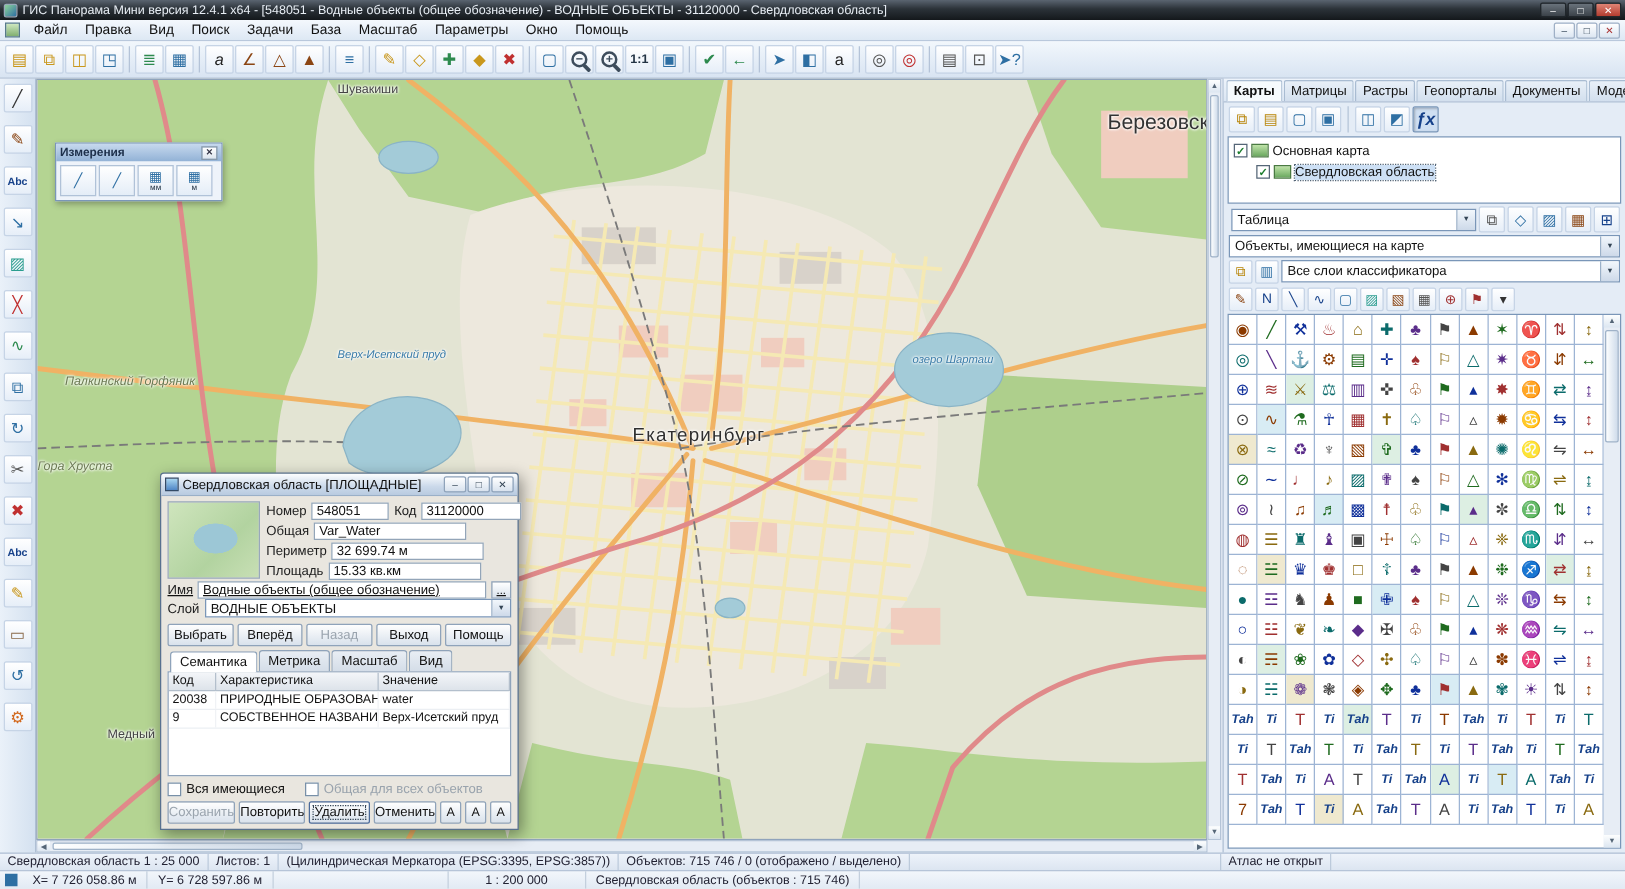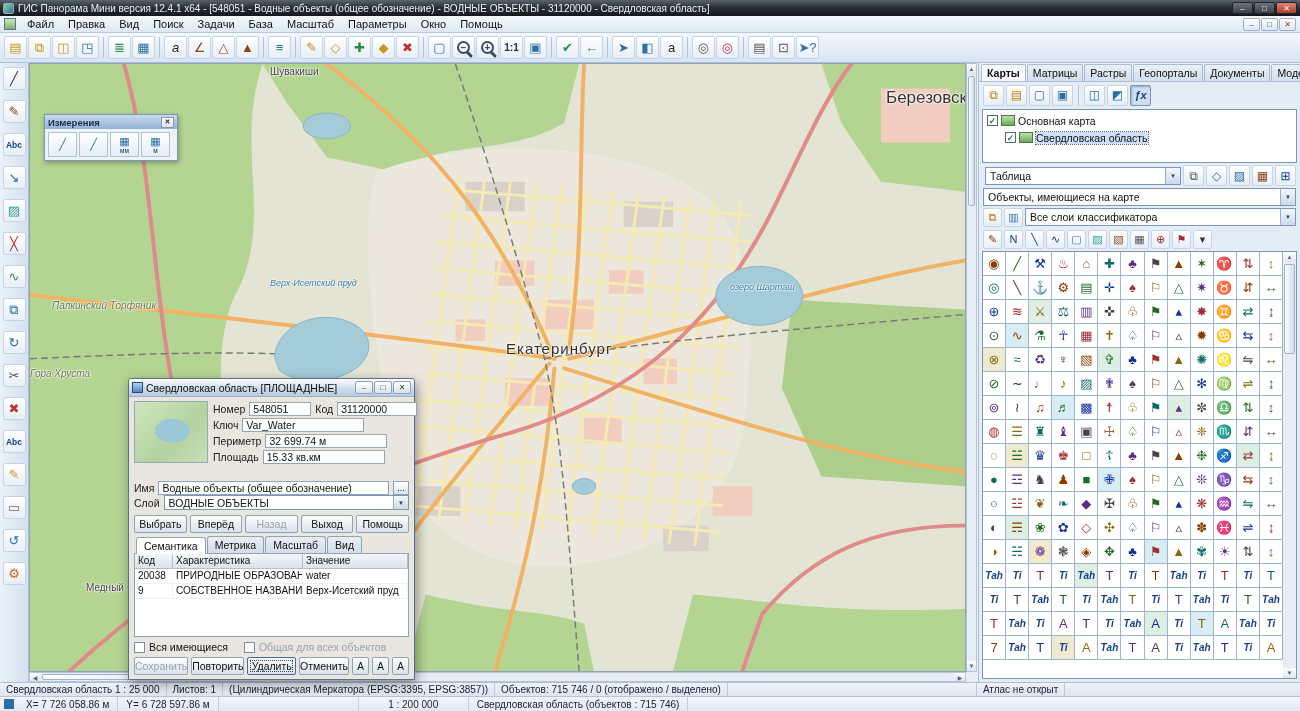--- a/index.html
+++ b/index.html
@@ -61,21 +61,21 @@
   .map-hscroll{left:29px;top:672px;width:937px;height:10px;}
   .map-hscroll .sthumb{width:200px;margin:1px 2px;}
 
   
   .right-panel{position:absolute;left:978px;top:63px;width:322px;bottom:29px;background:#e4ecf6;border-left:1px solid #aebfd4;display:flex;flex-direction:column;}
   #rp-tabs{display:flex;height:19px;padding:1px 2px 0;gap:1px;background:linear-gradient(#eef4fb,#dbe6f3);border-bottom:1px solid #aebfd4;}
   .rtab{padding:2px 5px;font-size:10.5px;border:1px solid #a9bcd2;border-bottom:none;border-radius:2px 2px 0 0;background:linear-gradient(#e9f0f8,#d2dfee);white-space:nowrap;}
   .rtab.active{background:#f6fafd;font-weight:bold;}
   #rp-toolbar1{display:flex;align-items:center;gap:2px;padding:2px 4px;height:26px;}
   .rp-btn{width:21px;height:21px;display:flex;align-items:center;justify-content:center;font-size:12px;border:1px solid #c6d4e6;border-radius:2px;background:linear-gradient(#fff,#e6eef8);flex:0 0 auto;}
-  .rp-btn.pressed{background:#cfdff2;border-color:#7a96b8;box-shadow:inset 1px 1px 2px rgba(0,0,0,.25);font-size:11px;font-style:italic;font-weight:bold;}
+  .rp-btn.pressed{background:#cfdff2;border-color:#7a96b8;box-shadow:inset 1px 1px 2px rgba(0,0,0,.25);font-size:14px;font-style:italic;font-weight:bold;}
   .rp-btn.small{width:19px;height:19px;font-size:11px;}
   #rp-tree{margin:1px 3px;background:#fff;border:1px solid #7a96b8;height:54px;padding:2px 0;}
   .tree-row{display:flex;align-items:center;gap:3px;height:17px;font-size:10.5px;}
   .tree-check{width:11px;height:11px;border:1px solid #567;background:#fff;font-size:9px;line-height:10px;text-align:center;color:#1b7d2c;font-weight:bold;flex:0 0 auto;}
   .tree-icon{width:14px;height:11px;background:linear-gradient(#bfe3a8,#6aa85f);border:1px solid #4a7a42;flex:0 0 auto;}
   .tree-row.selected .tree-label{background:#cde0f5;outline:1px dotted #567;}
   #rp-toolbar2{display:flex;align-items:center;gap:2px;padding:1px 4px;height:23px;}
   .combo{height:18px;border:1px solid #7a96b8;background:#fff;display:flex;align-items:center;font-size:10.5px;padding-left:4px;overflow:hidden;}
   .combo-arrow{margin-left:auto;width:15px;align-self:stretch;border-left:1px solid #9ab0c8;background:linear-gradient(#f2f7fc,#cdd9e9);display:flex;align-items:center;justify-content:center;font-size:6px;color:#345;flex:0 0 auto;}
   #combo-table{flex:1;margin-left:2px;}
@@ -695,34 +695,34 @@
     <div class="dlg-top">
       <div class="thumb"></div>
       <div class="dlg-fields">
         <div class="frow">
           <span class="flabel">Номер</span>
           <span class="fld w64">548051</span>
           <span class="flabel">Код</span>
           <span class="fld w78">31120000</span>
         </div>
         <div class="frow">
-          <span class="flabel">Ключ</span>
+          <span class="flabel">Общая</span>
           <span class="fld w120">Var_Water</span>
         </div>
         <div class="frow">
           <span class="flabel">Периметр</span>
           <span class="fld w120">32 699.74 м</span>
         </div>
         <div class="frow">
           <span class="flabel">Площадь</span>
           <span class="fld w120">15.33 кв.км</span>
         </div>
       </div>
     </div>
-    <div class="frow" style="margin-top:16px;">
+    <div class="frow" style="margin-top:0;text-decoration:underline;">
       <span class="flabel">Имя</span>
       <span class="fld grow">Водные объекты (общее обозначение)</span>
       <span class="more-btn">...</span>
     </div>
     <div class="frow">
       <span class="flabel">Слой</span>
       <span class="combo grow" style="height:15px;">
         <span>ВОДНЫЕ ОБЪЕКТЫ</span>
         <span class="combo-arrow">▼</span>
       </span>

